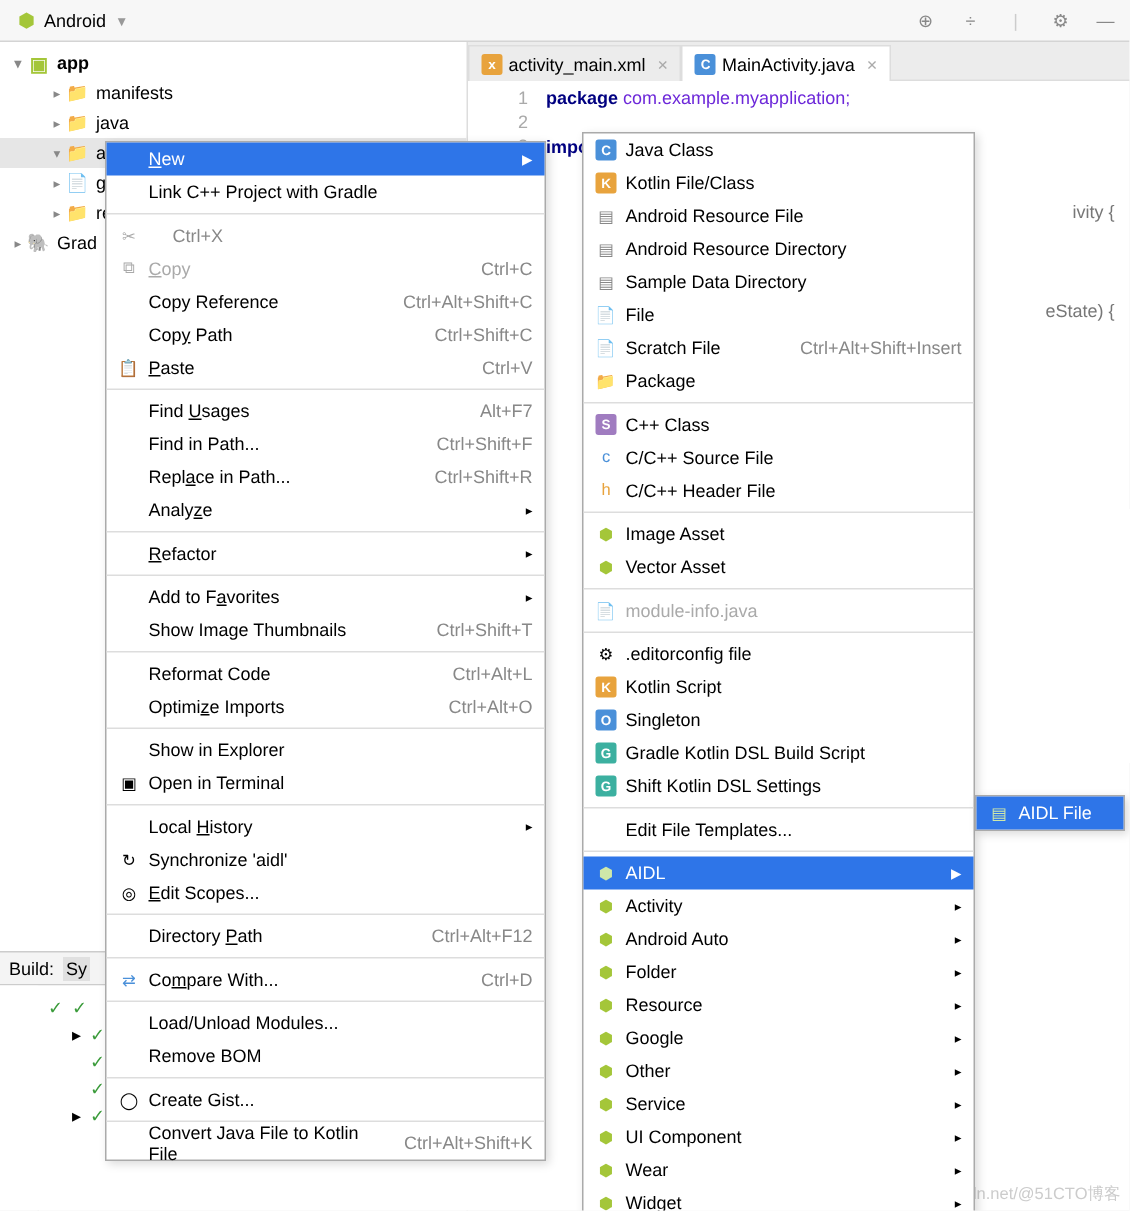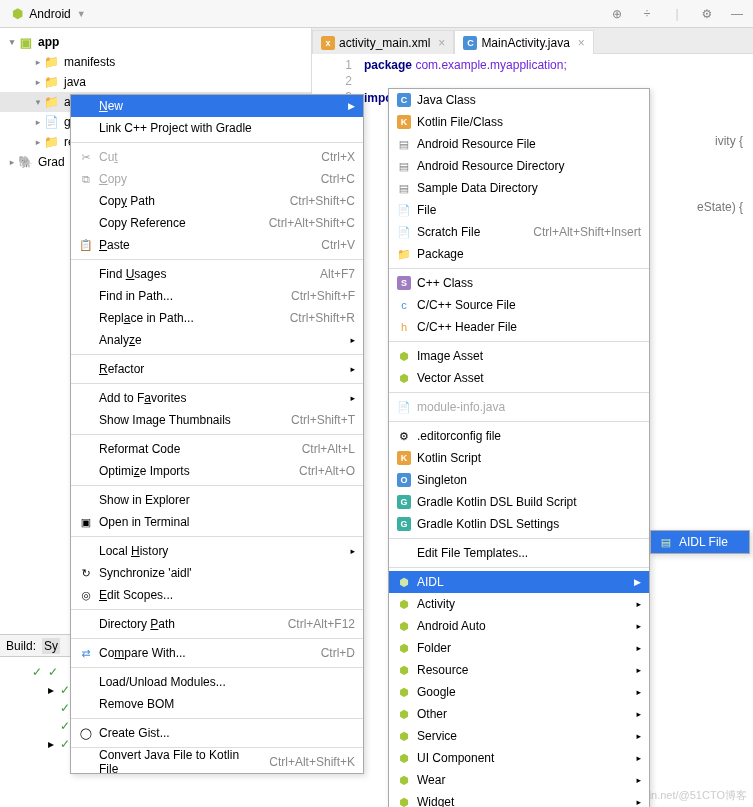--- a/index.html
+++ b/index.html
@@ -162,37 +162,36 @@
       <span class="mi-label"><u>N</u>ew</span>
       <span class="mi-arrow">▶</span>
     </div>
   <div class="menu-item">
       <span class="mi-icon"></span>
       <span class="mi-label">Link C++ Project with Gradle</span>
     </div>
   <div class="menu-sep"></div>
   <div class="menu-item disabled">
       <span class="mi-icon">✂</span>
-      <span class="mi-label">Cu<u>t</u></span>
       <span class="mi-key">Ctrl+X</span>
     </div>
   <div class="menu-item disabled">
       <span class="mi-icon">⧉</span>
       <span class="mi-label"><u>C</u>opy</span>
       <span class="mi-key">Ctrl+C</span>
     </div>
   <div class="menu-item">
       <span class="mi-icon"></span>
+      <span class="mi-label">Copy Reference</span>
+      <span class="mi-key">Ctrl+Alt+Shift+C</span>
+    </div>
+  <div class="menu-item">
+      <span class="mi-icon"></span>
       <span class="mi-label">Cop<u>y</u> Path</span>
       <span class="mi-key">Ctrl+Shift+C</span>
-    </div>
-  <div class="menu-item">
-      <span class="mi-icon"></span>
-      <span class="mi-label">Copy Reference</span>
-      <span class="mi-key">Ctrl+Alt+Shift+C</span>
     </div>
   <div class="menu-item">
       <span class="mi-icon">📋</span>
       <span class="mi-label"><u>P</u>aste</span>
       <span class="mi-key">Ctrl+V</span>
     </div>
   <div class="menu-sep"></div>
   <div class="menu-item">
       <span class="mi-icon"></span>
       <span class="mi-label">Find <u>U</u>sages</span>
@@ -385,21 +384,21 @@
   <div class="menu-item">
       <span class="mi-icon">
         <span class="chip c-teal">G</span>
       </span>
       <span class="mi-label">Gradle Kotlin DSL Build Script</span>
     </div>
   <div class="menu-item">
       <span class="mi-icon">
         <span class="chip c-teal">G</span>
       </span>
-      <span class="mi-label">Gradle Kotlin DSL Settings</span>
+      <span class="mi-label">Shift Kotlin DSL Settings</span>
     </div>
   <div class="menu-sep"></div>
   <div class="menu-item">
       <span class="mi-icon"></span>
       <span class="mi-label">Edit File Templates...</span>
     </div>
   <div class="menu-sep"></div>
   <div class="menu-item hl">
       <span class="mi-icon android-ic" style="color:#cfe8a9">⬢</span>
       <span class="mi-label">AIDL</span>

